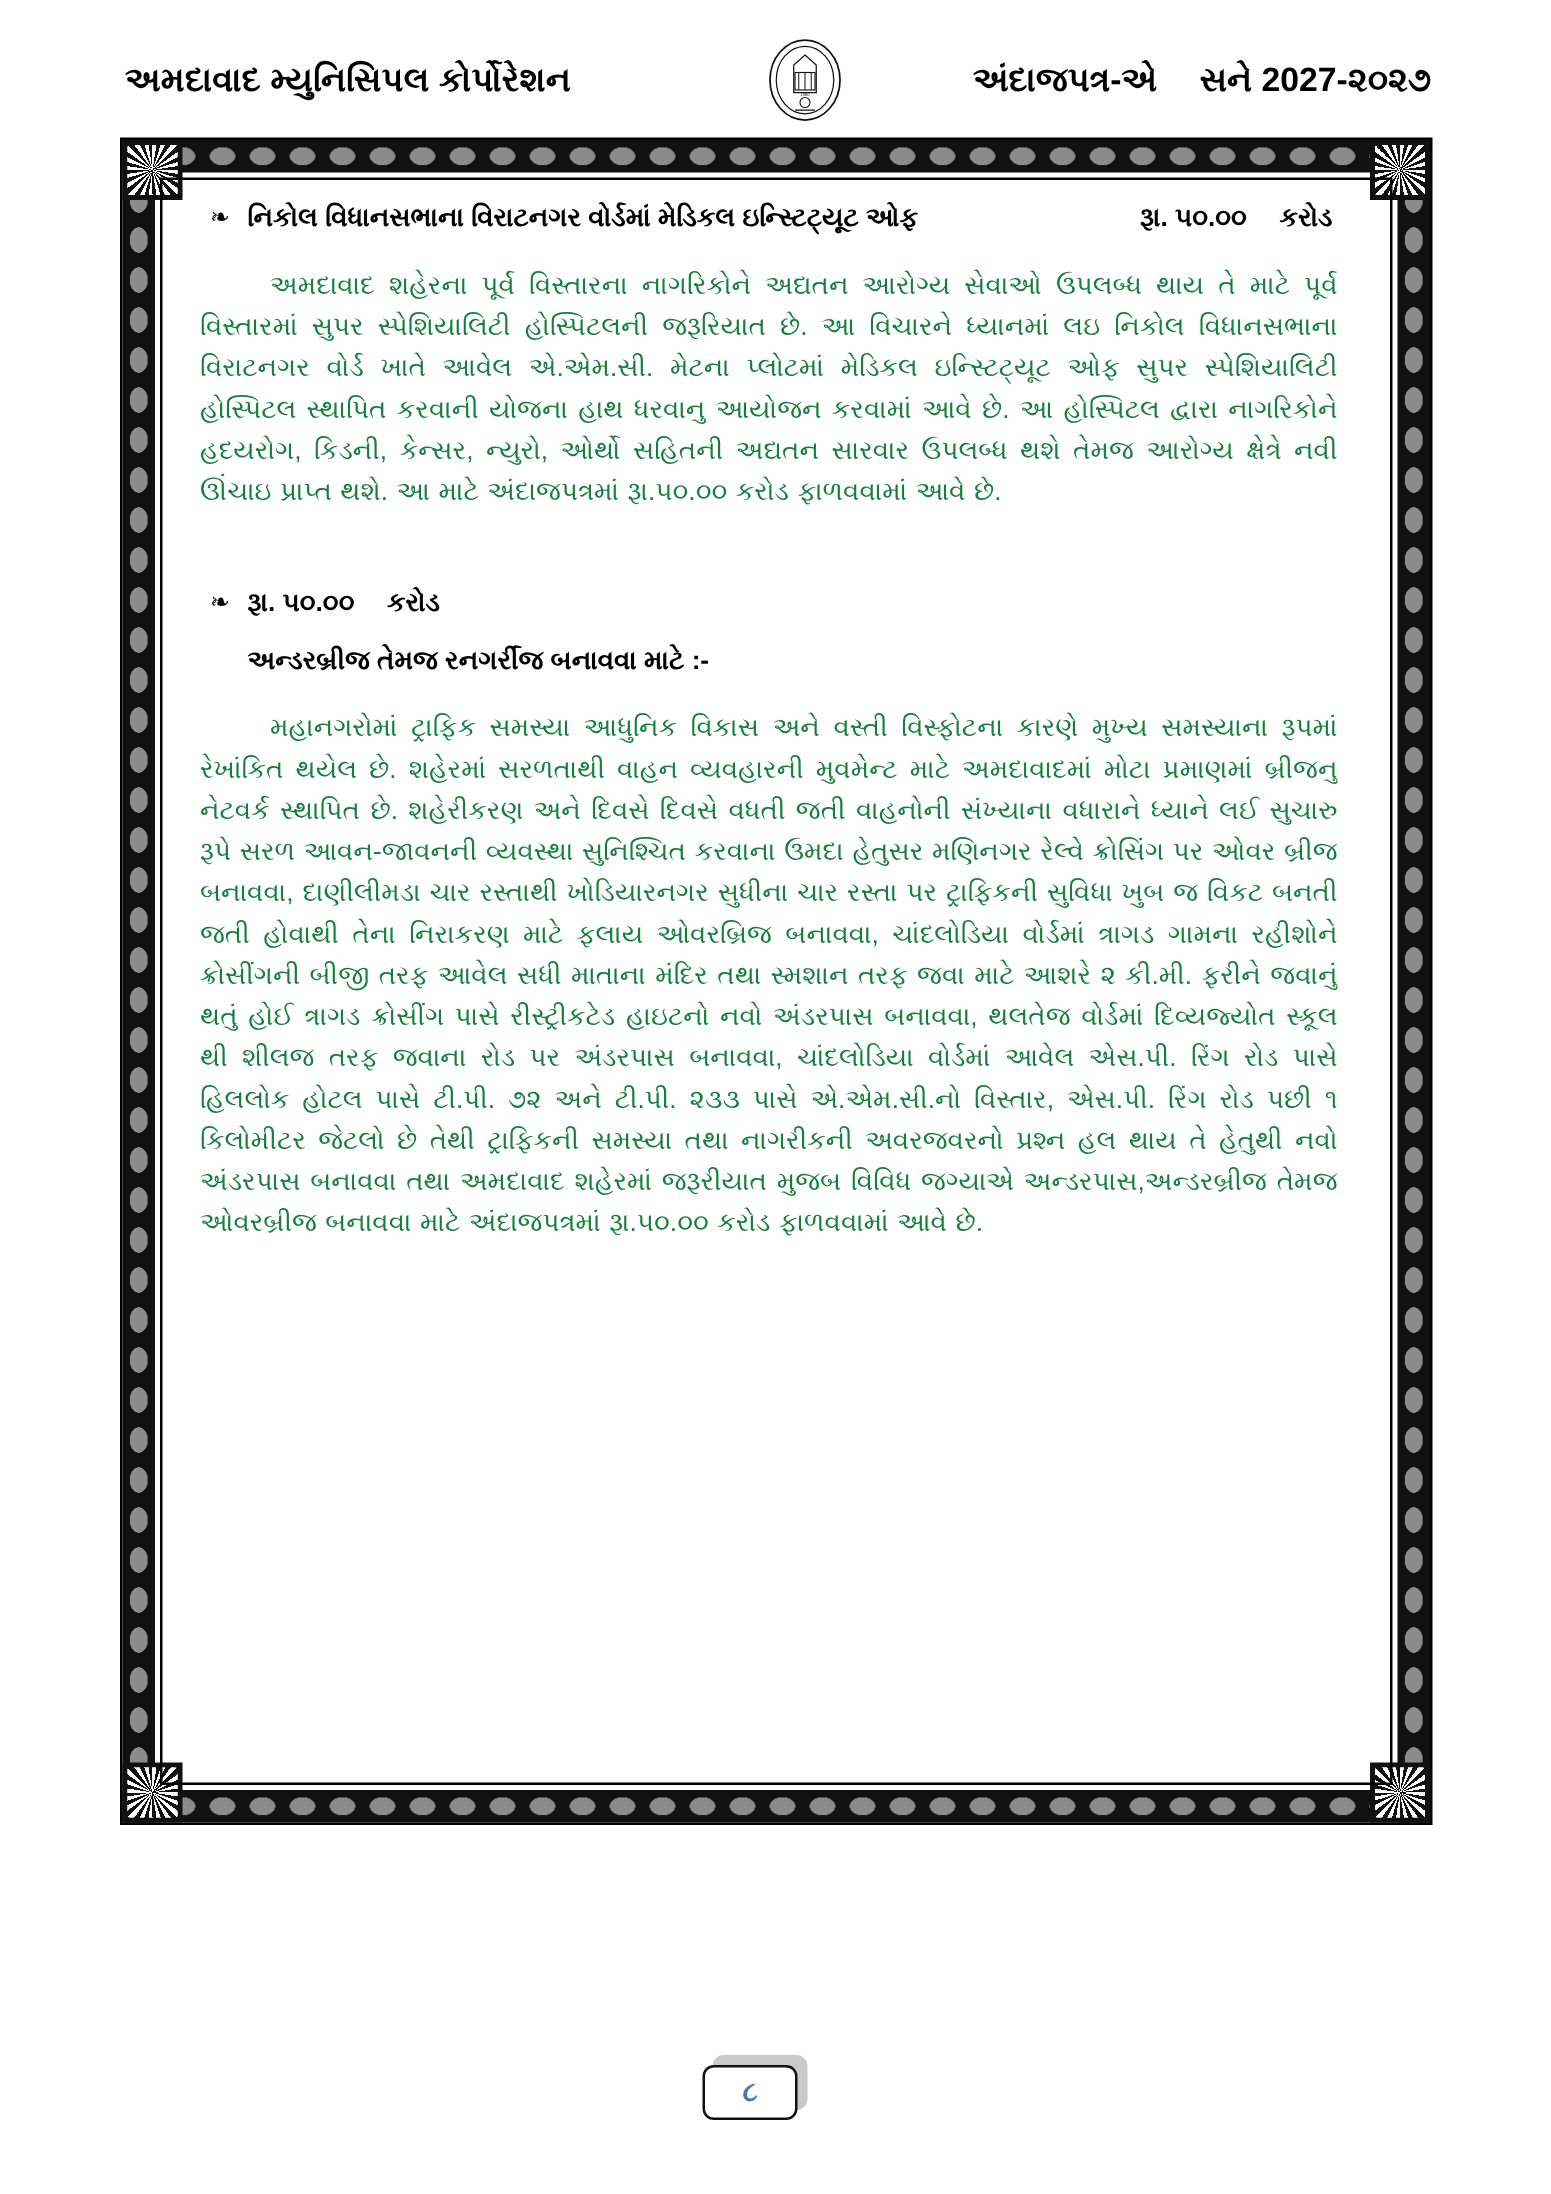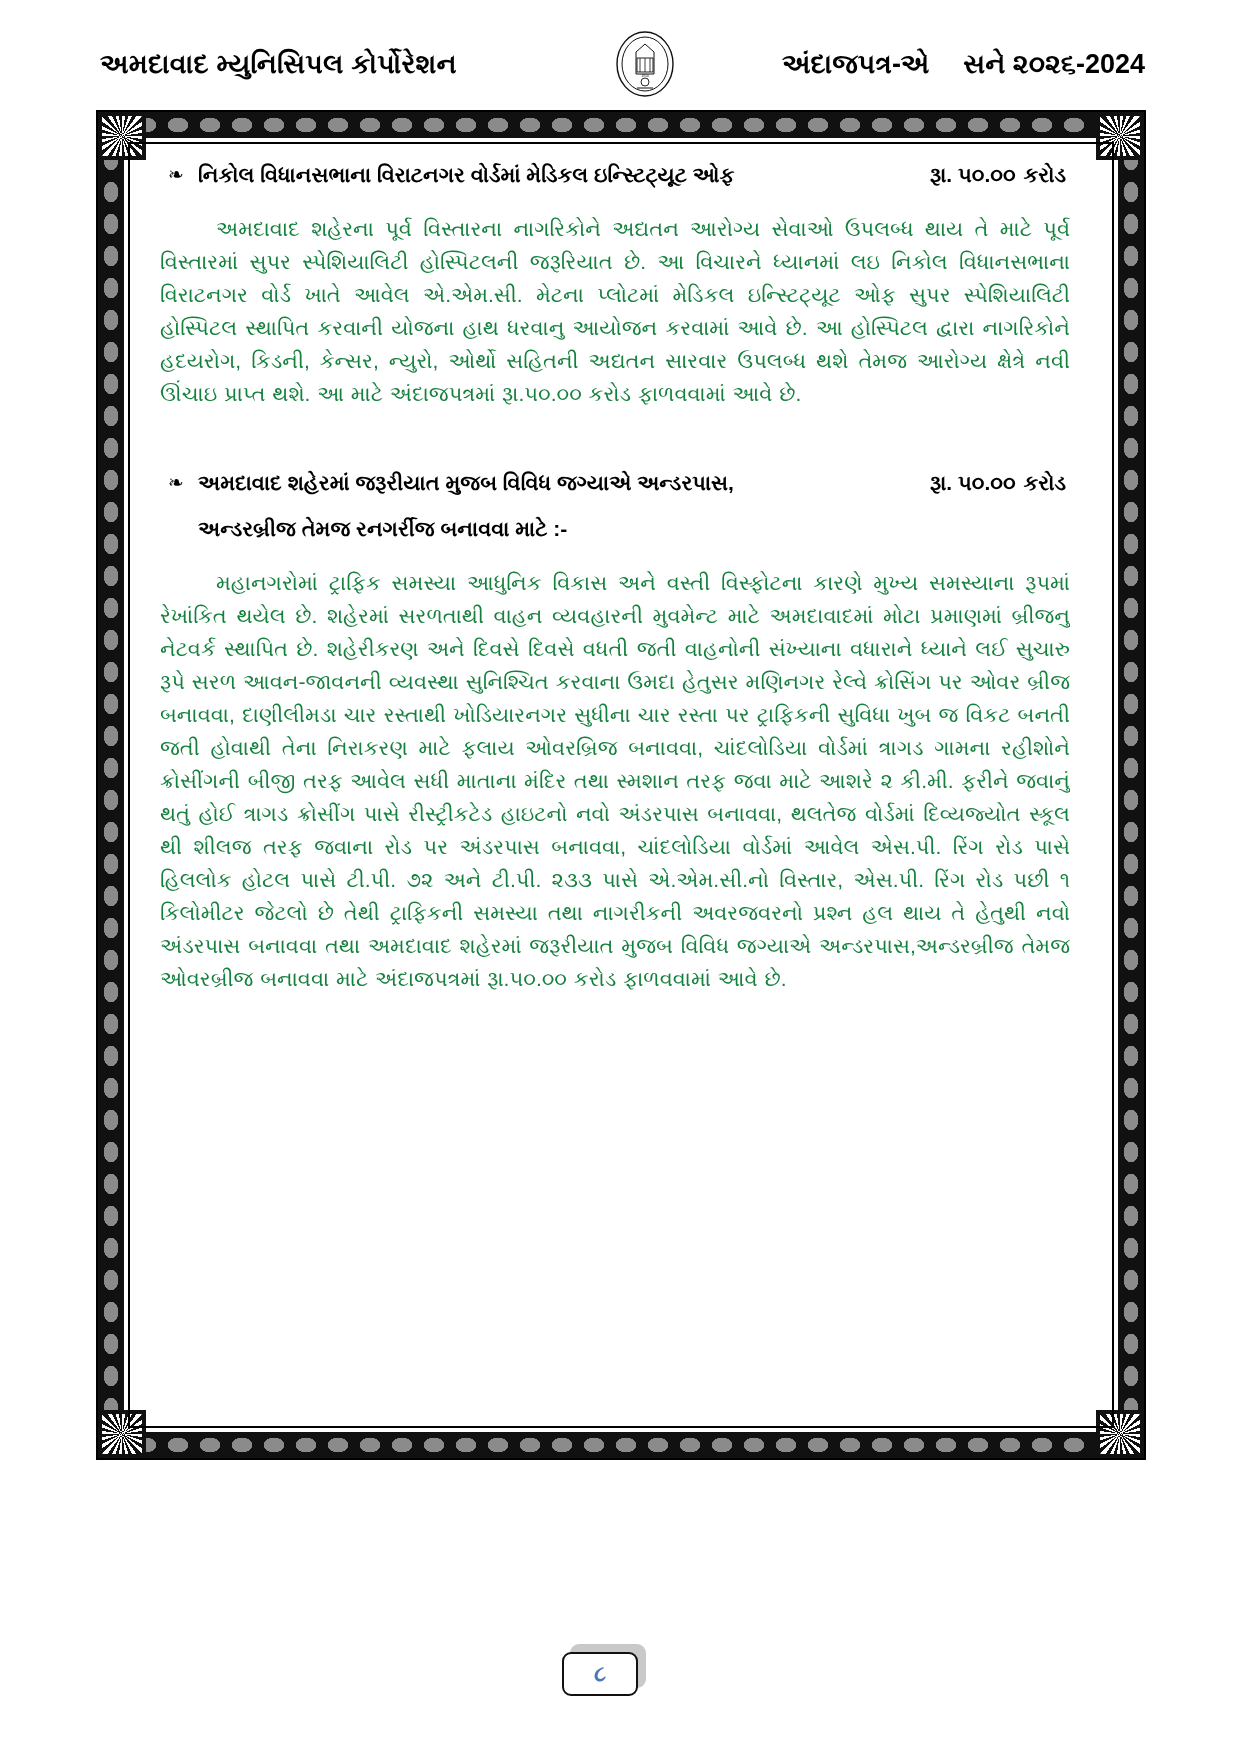--- a/index.html
+++ b/index.html
@@ -145,21 +145,21 @@
   .head-row1 {
     display: flex;
     justify-content: space-between;
     align-items: flex-start;
     white-space: nowrap;
   }
   .head-title { flex: 0 1 auto; }
   .head-amount {
     flex: 0 0 auto;
     display: flex;
-    gap: 8px;
+    gap: 26px;
     padding-right: 4px;
   }
   .head-row2 { white-space: nowrap; }
 
   .para {
     font-size: 21px;
     line-height: 33px;
     color: #15803d;
     text-align: justify;
     text-indent: 56px;
@@ -219,21 +219,21 @@
       <line x1="31" y1="28" x2="31" y2="42" stroke="#111" stroke-width=".8"></line>
       <line x1="36" y1="28" x2="36" y2="42" stroke="#111" stroke-width=".8"></line>
       <circle cx="31" cy="52" r="4" fill="none" stroke="#111" stroke-width=".9"></circle>
       <line x1="23" y1="58" x2="39" y2="58" stroke="#111" stroke-width="1"></line>
       <text x="31" y="47" font-size="3.4" text-anchor="middle" fill="#111" font-family="Liberation Sans, sans-serif">1950</text>
     </svg>
   </div>
 
   <div class="header-right">
     <span>અંદાજપત્ર-એ</span>
-    <span>સને ૨૦૨૬-2024</span>
+    <span>સને 2027-૨૦૨૭</span>
   </div>
 </div>
 
 <div class="frame">
   <div class="frame-outline"></div>
 
   <div class="band band-top band-h">
       <div class="chain"></div>
     </div>
   <div class="band band-bottom band-h">
@@ -269,21 +269,20 @@
     </div>
     <div class="para">અમદાવાદ શહેરના પૂર્વ વિસ્તારના નાગરિકોને અદ્યતન આરોગ્ય સેવાઓ ઉપલબ્ધ થાય તે માટે પૂર્વ વિસ્તારમાં સુપર સ્પેશિયાલિટી હોસ્પિટલની જરૂરિયાત છે. આ વિચારને ધ્યાનમાં લઇ નિકોલ વિધાનસભાના વિરાટનગર વોર્ડ ખાતે આવેલ એ.એમ.સી. મેટના પ્લોટમાં મેડિકલ ઇન્સ્ટિટ્યૂટ ઓફ સુપર સ્પેશિયાલિટી હોસ્પિટલ સ્થાપિત કરવાની યોજના હાથ ધરવાનુ આયોજન કરવામાં આવે છે. આ હોસ્પિટલ દ્વારા નાગરિકોને હદયરોગ, કિડની, કેન્સર, ન્યુરો, ઓર્થો સહિતની અદ્યતન સારવાર ઉપલબ્ધ થશે તેમજ આરોગ્ય ક્ષેત્રે નવી ઊંચાઇ પ્રાપ્ત થશે. આ માટે અંદાજપત્રમાં રૂા.૫૦.૦૦ કરોડ ફાળવવામાં આવે છે.</div>
   </div>
 
   <div class="gap-block"></div>
 
   <div class="item">
     <div class="item-head">
       <span class="bullet-icon">❧</span>
       <div class="head-row1">
-        <span class="head-title">અમદાવાદ શહેરમાં જરૂરીયાત મુજબ વિવિધ જગ્યાએ અન્ડરપાસ,</span>
         <span class="head-amount">
           <span>રૂા. ૫૦.૦૦</span>
           <span>કરોડ</span>
         </span>
       </div>
       <div class="head-row2">અન્ડરબ્રીજ તેમજ રનગર્રીજ બનાવવા માટે :-</div>
     </div>
     <div class="para tight">મહાનગરોમાં ટ્રાફિક સમસ્યા આધુનિક વિકાસ અને વસ્તી વિસ્ફોટના કારણે મુખ્ય સમસ્યાના રૂપમાં રેખાંકિત થયેલ છે. શહેરમાં સરળતાથી વાહન વ્યવહારની મુવમેન્ટ માટે અમદાવાદમાં મોટા પ્રમાણમાં બ્રીજનુ નેટવર્ક સ્થાપિત છે. શહેરીકરણ અને દિવસે દિવસે વધતી જતી વાહનોની સંખ્યાના વધારાને ધ્યાને લઈ સુચારુ રૂપે સરળ આવન-જાવનની વ્યવસ્થા સુનિશ્ચિત કરવાના ઉમદા હેતુસર મણિનગર રેલ્વે ક્રોસિંગ પર ઓવર બ્રીજ બનાવવા, દાણીલીમડા ચાર રસ્તાથી ખોડિયારનગર સુધીના ચાર રસ્તા પર ટ્રાફિકની સુવિધા ખુબ જ વિકટ બનતી જતી હોવાથી તેના નિરાકરણ માટે ફલાય ઓવરબ્રિજ બનાવવા, ચાંદલોડિયા વોર્ડમાં ત્રાગડ ગામના રહીશોને ક્રોસીંગની બીજી તરફ આવેલ સધી માતાના મંદિર તથા સ્મશાન તરફ જવા માટે આશરે ૨ કી.મી. ફરીને જવાનું થતું હોઈ ત્રાગડ ક્રોસીંગ પાસે રીસ્ટ્રીકટેડ હાઇટનો નવો અંડરપાસ બનાવવા, થલતેજ વોર્ડમાં દિવ્યજ્યોત સ્કૂલ થી શીલજ તરફ જવાના રોડ પર અંડરપાસ બનાવવા, ચાંદલોડિયા વોર્ડમાં આવેલ એસ.પી. રિંગ રોડ પાસે હિલલોક હોટલ પાસે ટી.પી. ૭૨ અને ટી.પી. ૨૩૩ પાસે એ.એમ.સી.નો વિસ્તાર, એસ.પી. રિંગ રોડ પછી ૧ કિલોમીટર જેટલો છે તેથી ટ્રાફિકની સમસ્યા તથા નાગરીકની અવરજવરનો પ્રશ્ન હલ થાય તે હેતુથી નવો અંડરપાસ બનાવવા તથા અમદાવાદ શહેરમાં જરૂરીયાત મુજબ વિવિધ જગ્યાએ અન્ડરપાસ,અન્ડરબ્રીજ તેમજ ઓવરબ્રીજ બનાવવા માટે અંદાજપત્રમાં રૂા.૫૦.૦૦ કરોડ ફાળવવામાં આવે છે.</div>
   </div>
 

